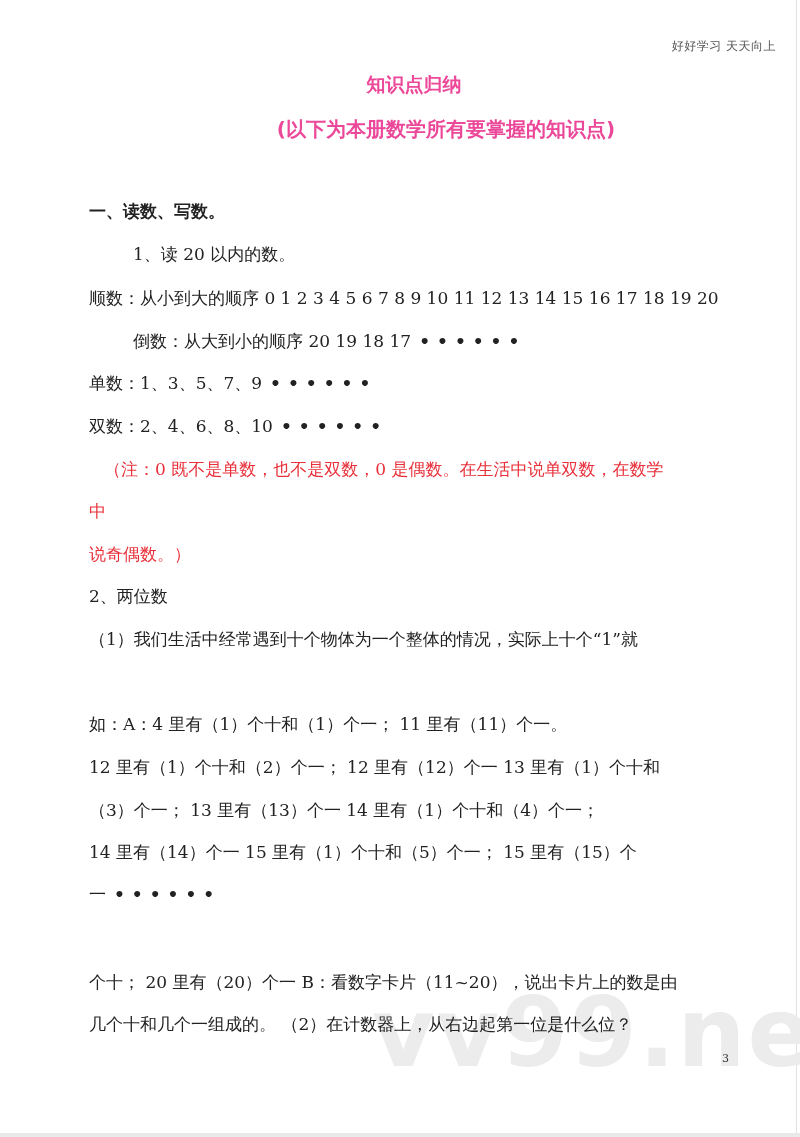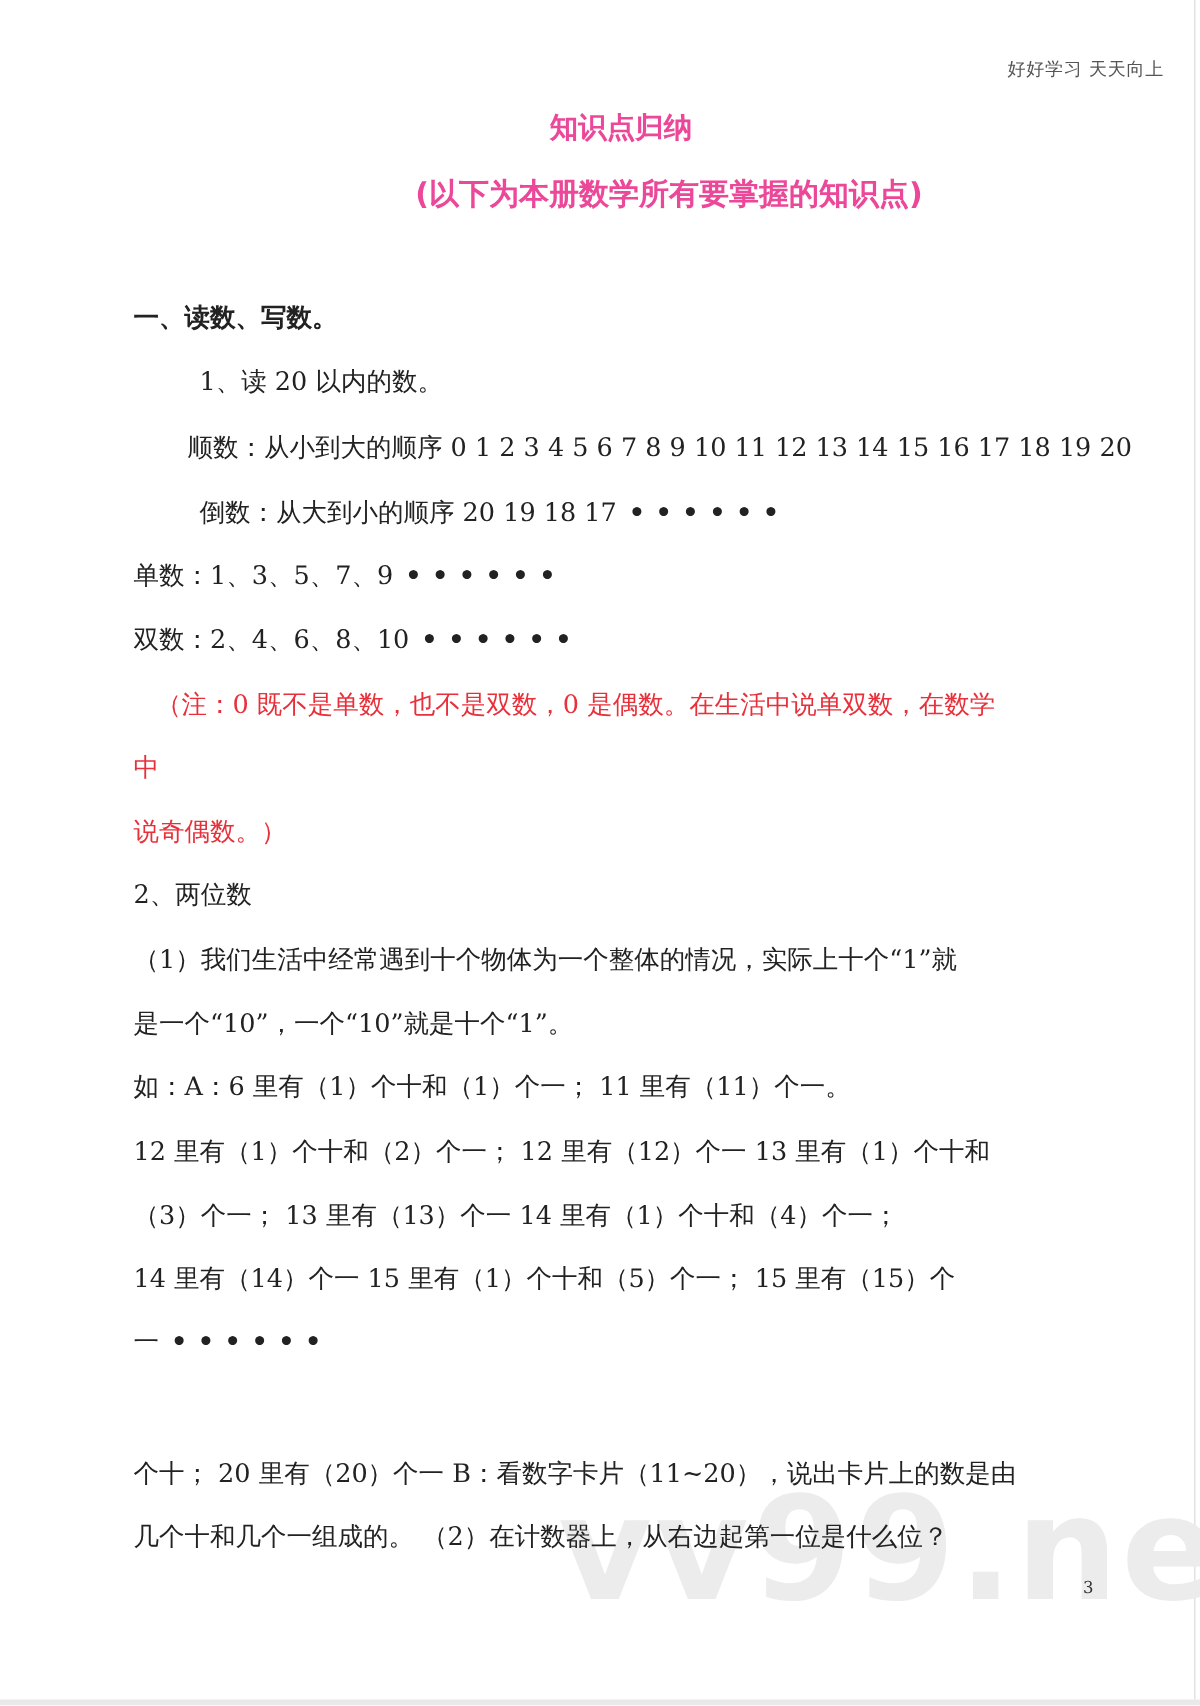--- a/index.html
+++ b/index.html
@@ -94,43 +94,42 @@
 
   <div class="content">
     <div class="header-text">好好学习  天天向上</div>
 
     <div class="title t1">知识点归纳</div>
     <div class="title t2">(以下为本册数学所有要掌握的知识点)</div>
 
     <div class="line bold" style="top:200px;">一、读数、写数。</div>
     <div class="line" style="top:243px;margin-left:44px;">1、读 20 以内的数。</div>
 
-    <div class="line" style="top:287px;margin-left:36px;">顺数：从小到大的顺序 0 1 2 3 4 5 6 7 8 9 10 11 12 13 14 15 16 17 18 19 20</div>
+    <div class="line" style="top:287px;">顺数：从小到大的顺序 0 1 2 3 4 5 6 7 8 9 10 11 12 13 14 15 16 17 18 19 20</div>
 
     <div class="line" style="top:330px;margin-left:44px;">
       <span>倒数：从大到小的顺序 20 19 18 17</span><span class="dots">••••••</span>
     </div>
 
     <div class="line" style="top:372px;">
       <span>单数：1、3、5、7、9</span><span class="dots">••••••</span>
     </div>
 
     <div class="line" style="top:415px;">
       <span>双数：2、4、6、8、10</span><span class="dots">••••••</span>
     </div>
 
     <div class="line red" style="top:458px; left:88px;">（注：0 既不是单数，也不是双数，0 是偶数。在生活中说单双数，在数学</div>
     <div class="line red" style="top:500px;">中</div>
     <div class="line red" style="top:543px;">说奇偶数。）</div>
 
     <div class="line" style="top:585px;">2、两位数</div>
 
     <div class="line" style="top:628px;">（1）我们生活中经常遇到十个物体为一个整体的情况，实际上十个“1”就</div>
-    <div class="line" style="top:671px;">是一个“10”，一个“10”就是十个“1”。</div>
-    <div class="line" style="top:713px;">如：A：6 里有（1）个十和（1）个一；  11 里有（11）个一。</div>
+    <div class="line" style="top:713px;">如：A：4 里有（1）个十和（1）个一；  11 里有（11）个一。</div>
     <div class="line" style="top:756px;">12 里有（1）个十和（2）个一；  12 里有（12）个一     13 里有（1）个十和</div>
     <div class="line" style="top:799px;">（3）个一；  13 里有（13）个一        14 里有（1）个十和（4）个一；</div>
     <div class="line" style="top:841px;">14 里有（14）个一        15 里有（1）个十和（5）个一；      15 里有（15）个</div>
     <div class="line" style="top:883px;">
       <span>一</span><span class="dots">••••••</span>
     </div>
     <div class="line" style="top:971px;">个十；  20 里有（20）个一  B：看数字卡片（11~20），说出卡片上的数是由</div>
     <div class="line" style="top:1013px;">几个十和几个一组成的。  （2）在计数器上，从右边起第一位是什么位？</div>
 
     <div class="page-number">3</div>

